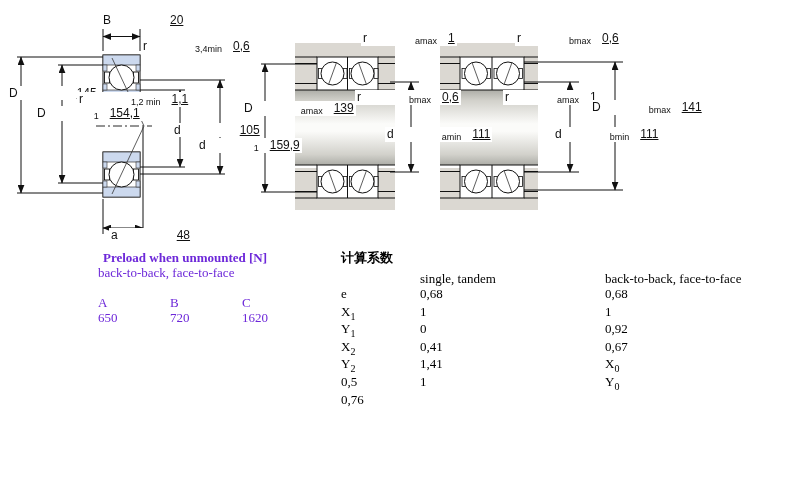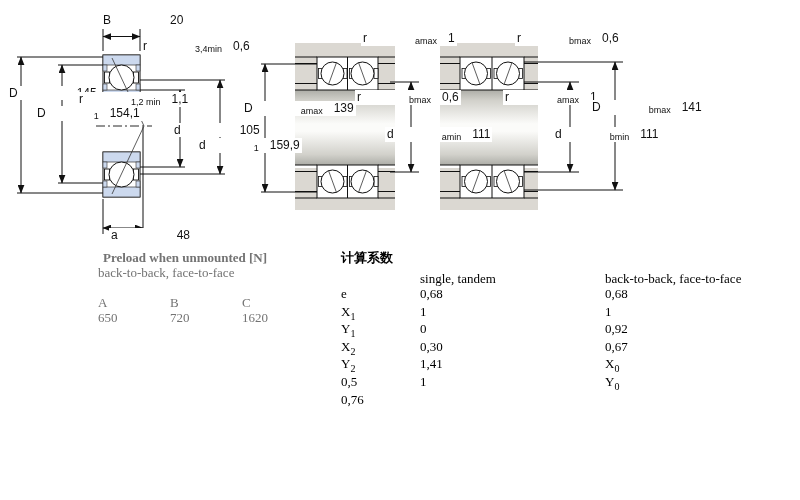--- a/index.html
+++ b/index.html
@@ -8,25 +8,25 @@
   svg{position:absolute;left:0;top:0;}
   .ln{stroke:#111;stroke-width:1;fill:none;}
   .thin{stroke:#333;stroke-width:0.8;fill:none;}
   .dim{stroke:#111;stroke-width:1;fill:none;marker-start:url(#ah);marker-end:url(#ah);}
   .cl{stroke:#111;stroke-width:0.9;stroke-dasharray:9 3 2 3;fill:none;}
 
   
   .dim-label{position:absolute;display:flex;align-items:flex-start;background:#fff;
              padding:0 2px;font-size:12px;line-height:14px;white-space:nowrap;}
   .dim-label .sub{font-size:9px;line-height:9px;margin-top:6px;margin-left:48px;}
-  .dim-label .val{margin-left:11px;}
+  .dim-label .val{margin-left:11px;text-decoration:underline;}
 
   
   .preload{position:absolute;left:98px;top:250px;width:240px;
-           font-family:"Liberation Serif",serif;color:#737373;}
+           font-family:"Liberation Serif",serif;color:#6d28d9;}
   .preload .title{font-size:13px;font-weight:bold;padding-left:5px;line-height:15px;}
   .preload .subtitle{font-size:13px;line-height:15px;}
   .preload .row{display:flex;}
   .preload .hrow{margin-top:15px;}
   .preload .cell{width:72px;font-size:13px;line-height:15px;}
 
   
   .factors{position:absolute;left:341px;top:250px;font-family:"Liberation Serif",serif;color:#000;}
   .factors .title{font-size:13px;font-weight:bold;line-height:15px;margin-bottom:6px;
                   font-family:"DejaVu Sans","Liberation Serif",serif;}
@@ -359,21 +359,21 @@
 
       <div class="gcell"><span>X</span><sub>1</sub></div>
       <div class="gcell">1</div>
       <div class="gcell">1</div>
 
       <div class="gcell"><span>Y</span><sub>1</sub></div>
       <div class="gcell">0</div>
       <div class="gcell">0,92</div>
 
       <div class="gcell"><span>X</span><sub>2</sub></div>
-      <div class="gcell">0,30</div>
+      <div class="gcell">0,41</div>
       <div class="gcell">0,67</div>
 
       <div class="gcell"><span>Y</span><sub>2</sub></div>
       <div class="gcell">1,41</div>
 
       <div class="gcell"><span>X</span><sub>0</sub></div>
       <div class="gcell">0,5</div>
       <div class="gcell">1</div>
 
       <div class="gcell"><span>Y</span><sub>0</sub></div>

